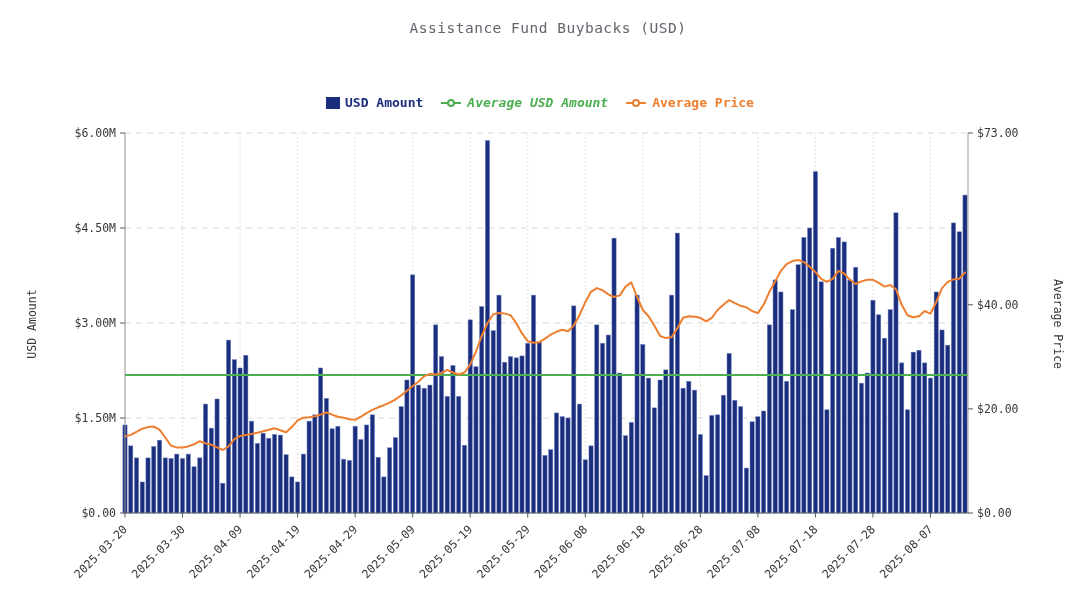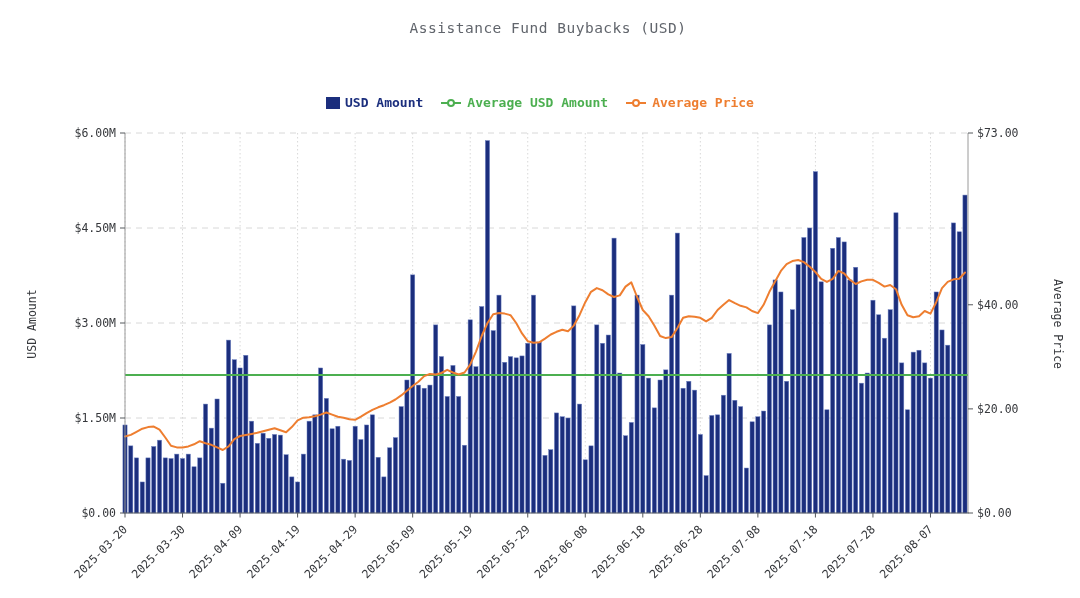--- a/index.html
+++ b/index.html
@@ -33,21 +33,21 @@
   <div class="legend">
     <div class="legend-item">
       <span class="swatch" style="background: rgb(27, 46, 125);"></span>
       <span class="legend-label" style="color: rgb(27, 46, 125);">USD Amount</span>
     </div>
     <div class="legend-item">
       <svg class="marker-svg" viewBox="0 0 22 10">
         <line x1="1" y1="5" x2="21" y2="5" stroke-width="2" stroke="#4caf50"></line>
         <circle cx="11" cy="5" r="3" fill="#ffffff" stroke-width="2" stroke="#4caf50"></circle>
       </svg>
-      <span class="legend-label" style="color: rgb(76, 175, 80);">Average USD Amount</span>
+      <span class="legend-label" style="color: rgb(76, 175, 80); font-style: italic;">Average USD Amount</span>
     </div>
     <div class="legend-item">
       <svg class="marker-svg" viewBox="0 0 22 10">
         <line x1="1" y1="5" x2="21" y2="5" stroke-width="2" stroke="#ee7e30"></line>
         <circle cx="11" cy="5" r="3" fill="#ffffff" stroke-width="2" stroke="#ee7e30"></circle>
       </svg>
       <span class="legend-label" style="color: rgb(238, 126, 48);">Average Price</span>
     </div>
   </div>
 

